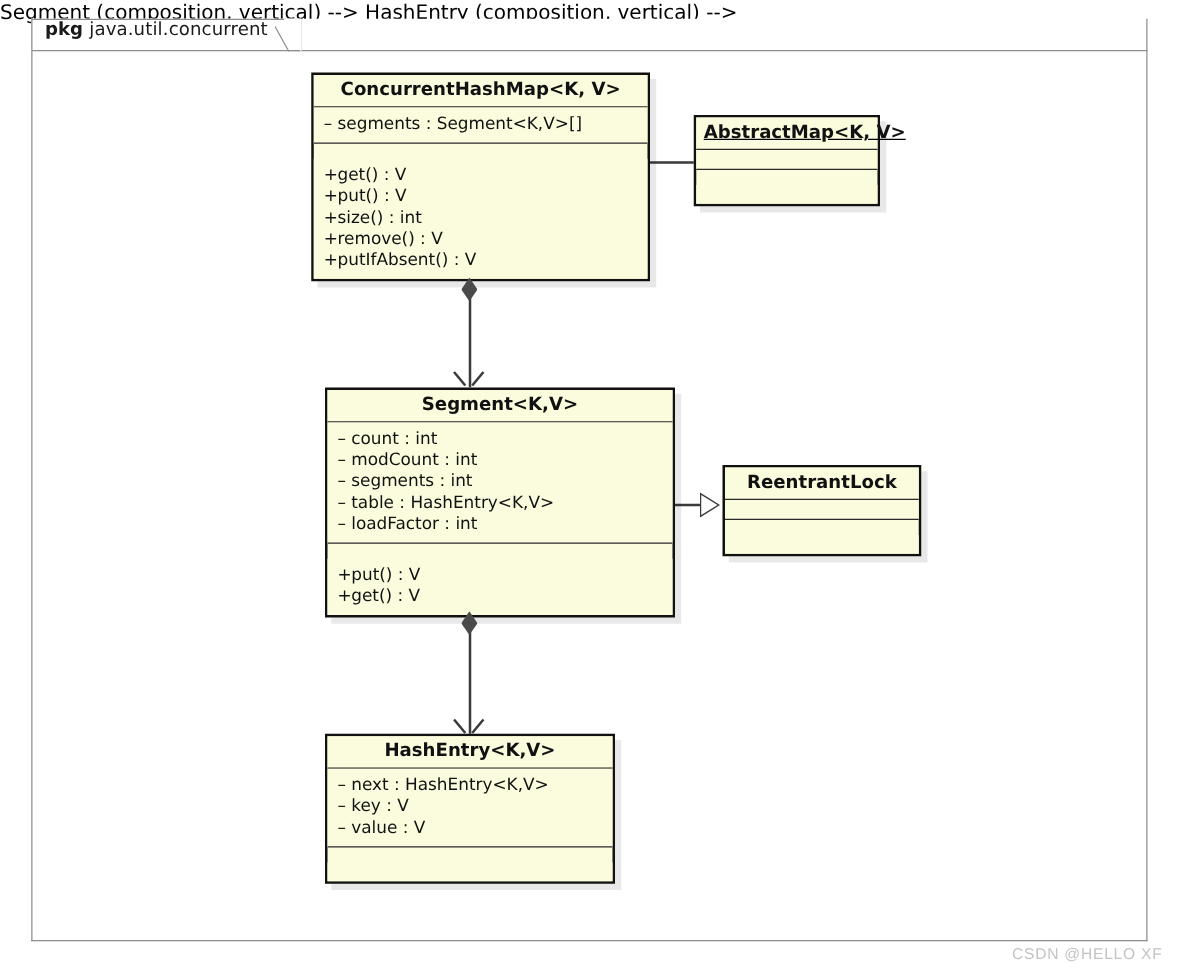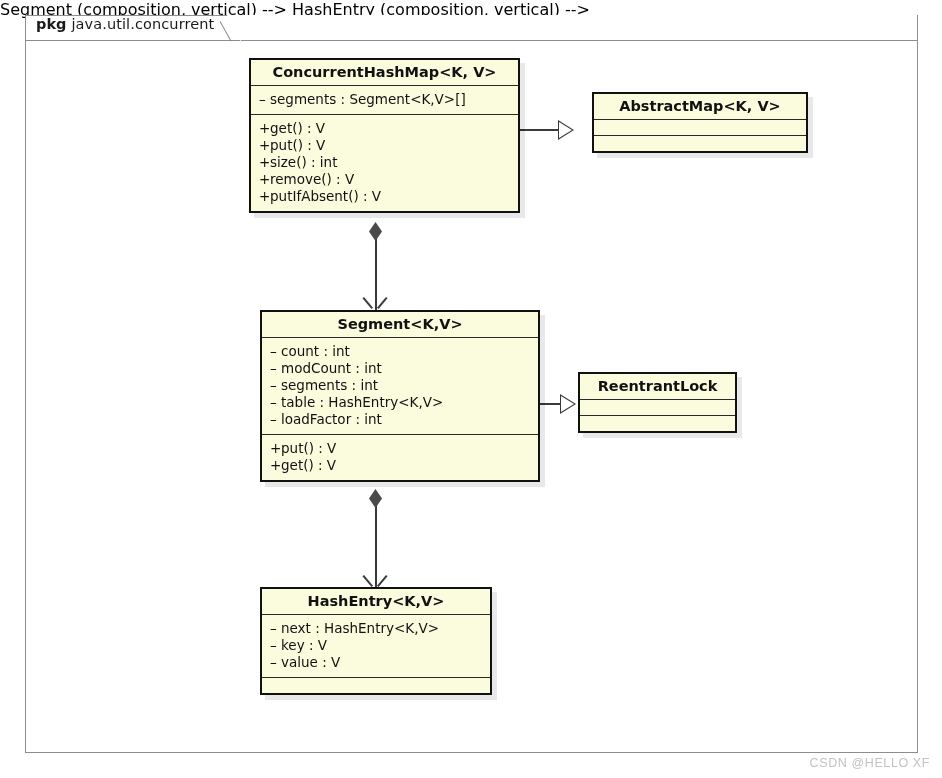--- a/index.html
+++ b/index.html
@@ -99,20 +99,21 @@
     background: #fbfbdd;
     white-space: nowrap;
   }
   .uml-compartment {
     border-bottom: 1px solid #2a2a2a;
     padding: 5px 0 6px 8px;
     background: #fbfbdd;
   }
   .uml-compartment:last-child {
     border-bottom: none;
+    margin-top: 12px;
   }
   .uml-compartment.empty {
     height: 15px;
     padding: 0;
   }
   .uml-member {
     font-size: 13.5px;
     color: #111111;
     line-height: 17px;
     white-space: nowrap;
@@ -263,21 +264,21 @@
     <div class="uml-member">
       <span class="vis">+</span><span>remove() : V</span>
     </div>
     <div class="uml-member">
       <span class="vis">+</span><span>putIfAbsent() : V</span>
     </div>
   </div>
 </div>
 
 
-<div class="uml-class" style="left:592px; top:92px; width:216px;">
+<div class="uml-class" style="left:555px; top:92px; width:149px;text-decoration:underline;">
   <div class="uml-title">AbstractMap&lt;K, V&gt;</div>
   <div class="uml-compartment empty"></div>
   <div class="uml-compartment empty"></div>
 </div>
 
 
 <div class="uml-class" style="left:260px; top:310px; width:280px;">
   <div class="uml-title">Segment&lt;K,V&gt;</div>
   <div class="uml-compartment">
     <div class="uml-member">

